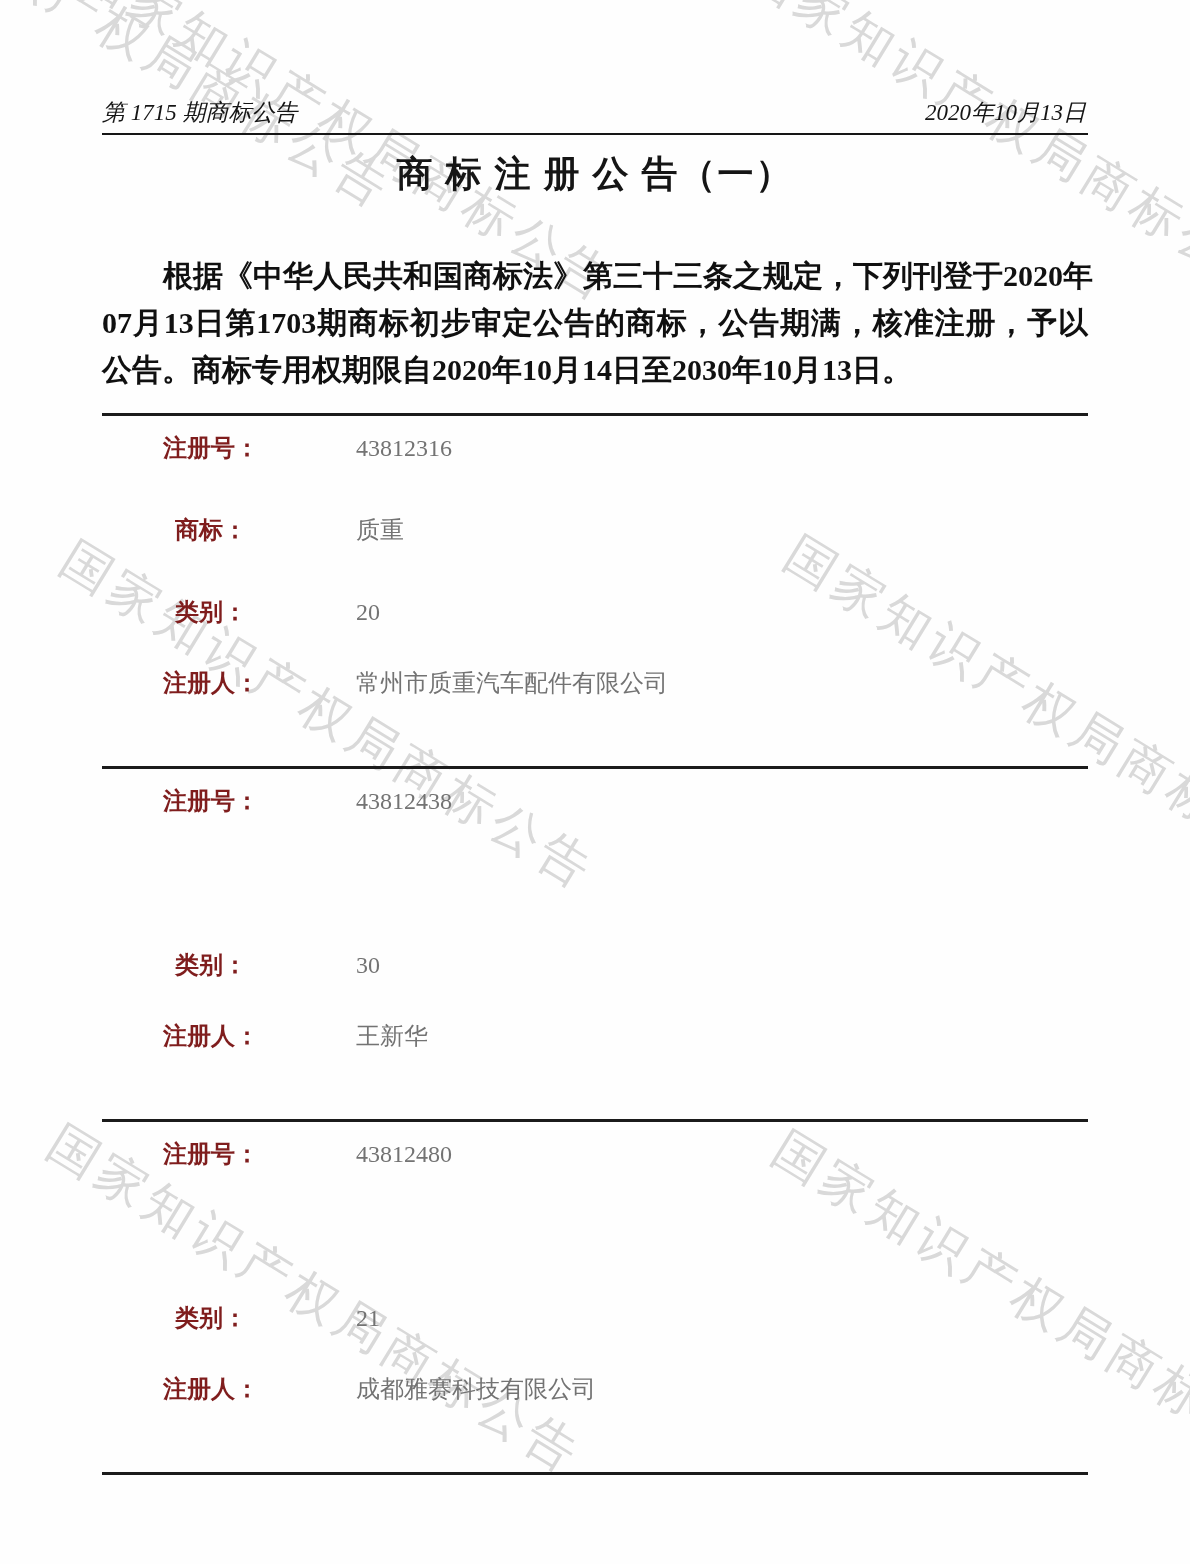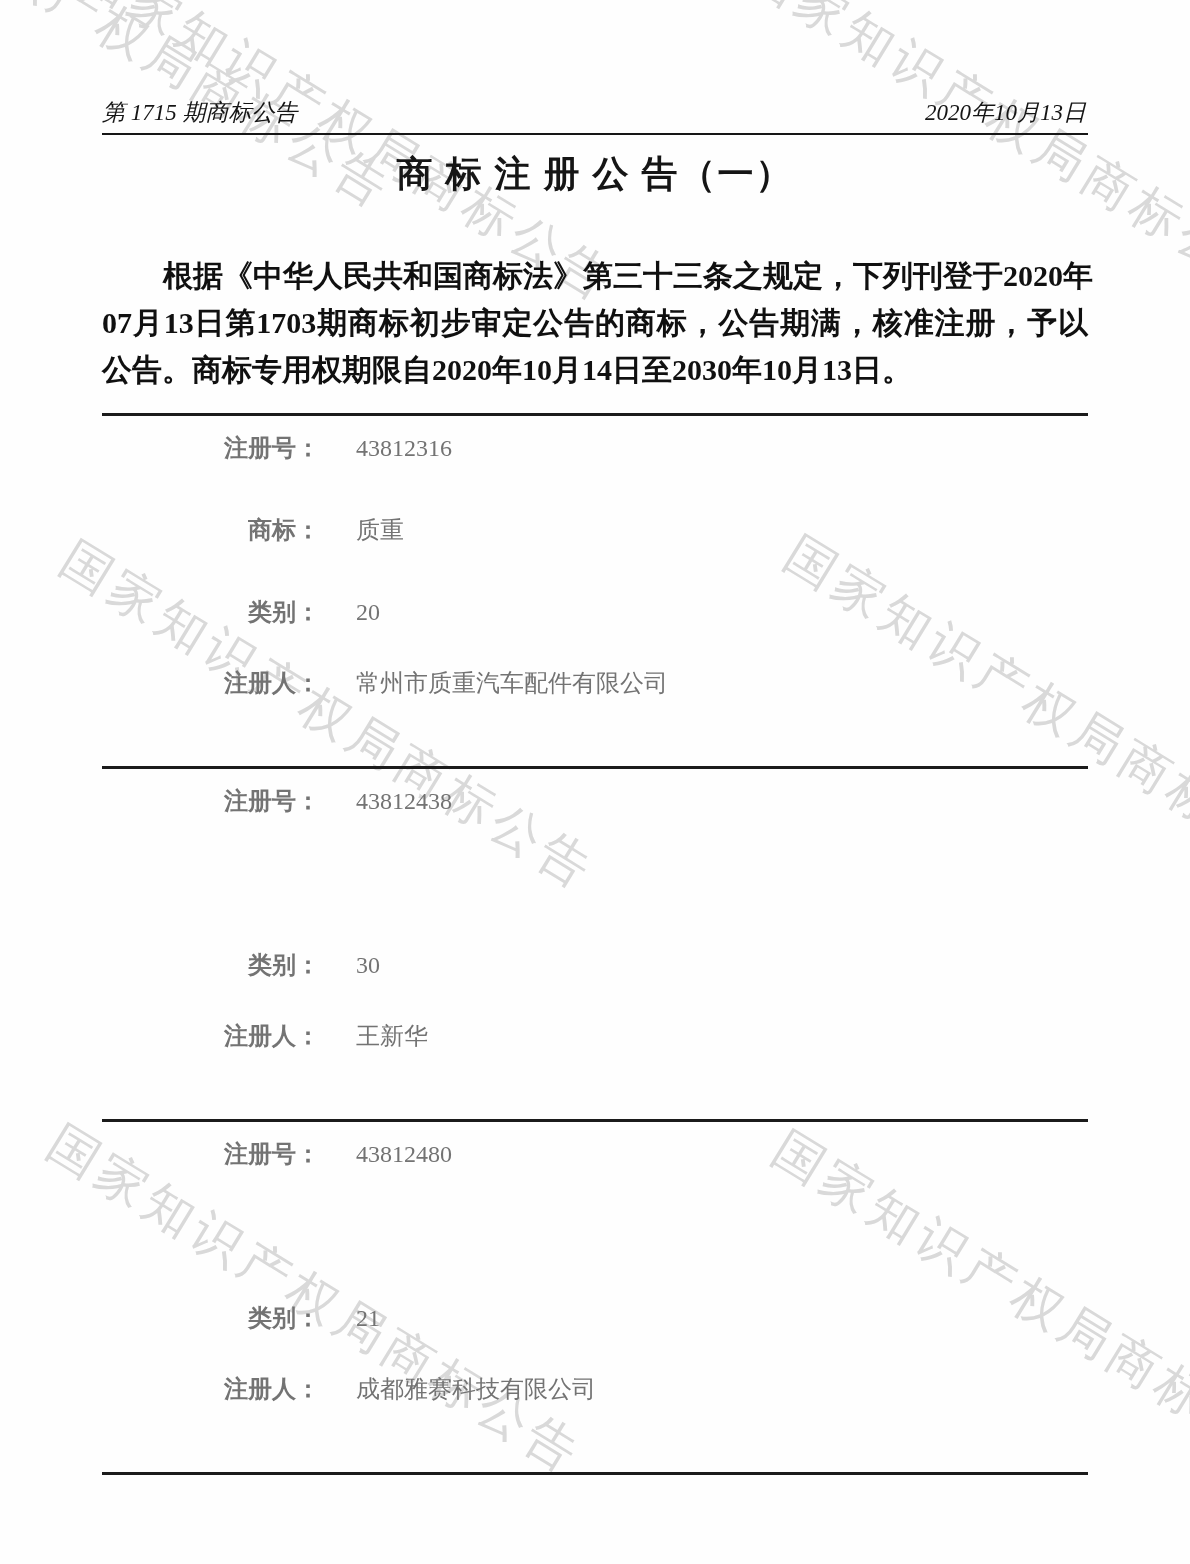--- a/index.html
+++ b/index.html
@@ -88,24 +88,24 @@
     border-top: 3px solid #1b1b1b;
   }
   .field { position: absolute; left: 0; height: 30px; line-height: 30px; white-space: nowrap; }
   .field-reg   { top: 17px; }
   .field-mark  { top: 99px; }
   .field-class { top: 181px; }
   .field-owner { top: 252px; }
   .field .label {
     display: inline-block;
     width: 218px;
-    text-align: right;
+    text-align: center;
     font-weight: bold;
     font-size: 24px;
-    color: #737373;
+    color: #7f1d1d;
     vertical-align: baseline;
   }
   .field .value {
     display: inline-block;
     margin-left: 32px;
     font-size: 24px;
     color: #737373;
     vertical-align: baseline;
   }
 </style>

